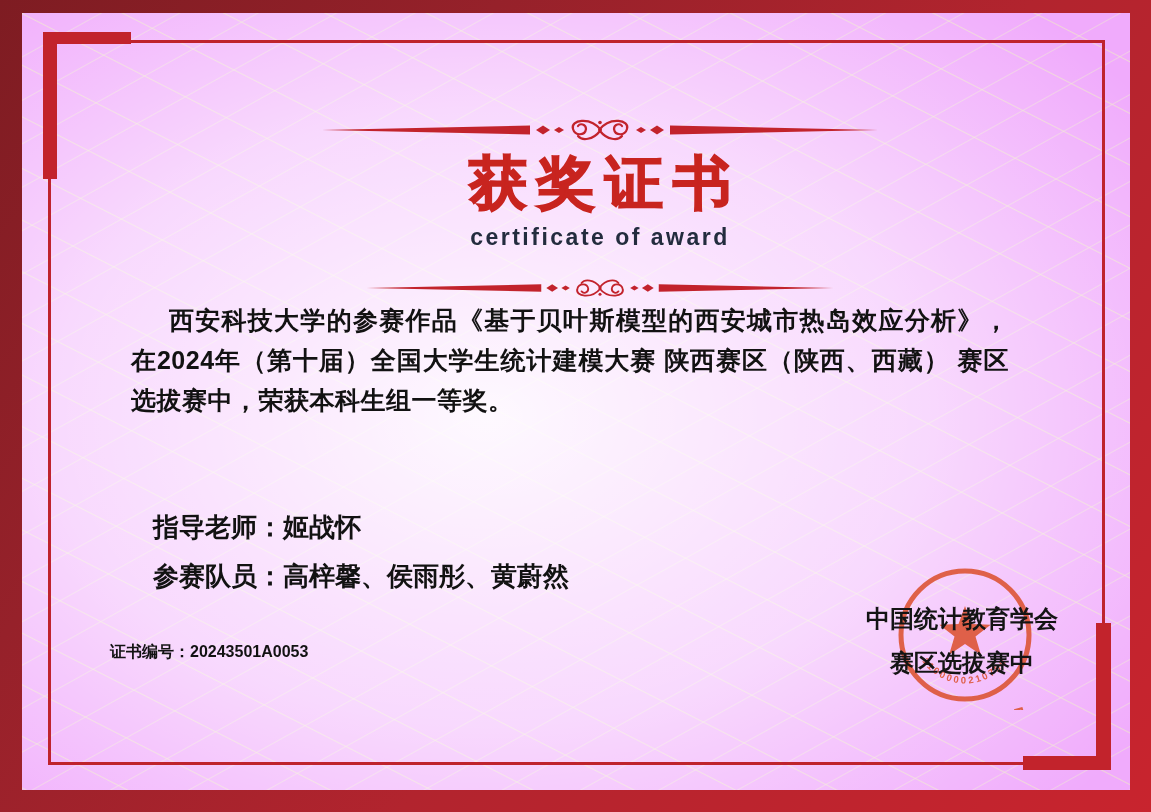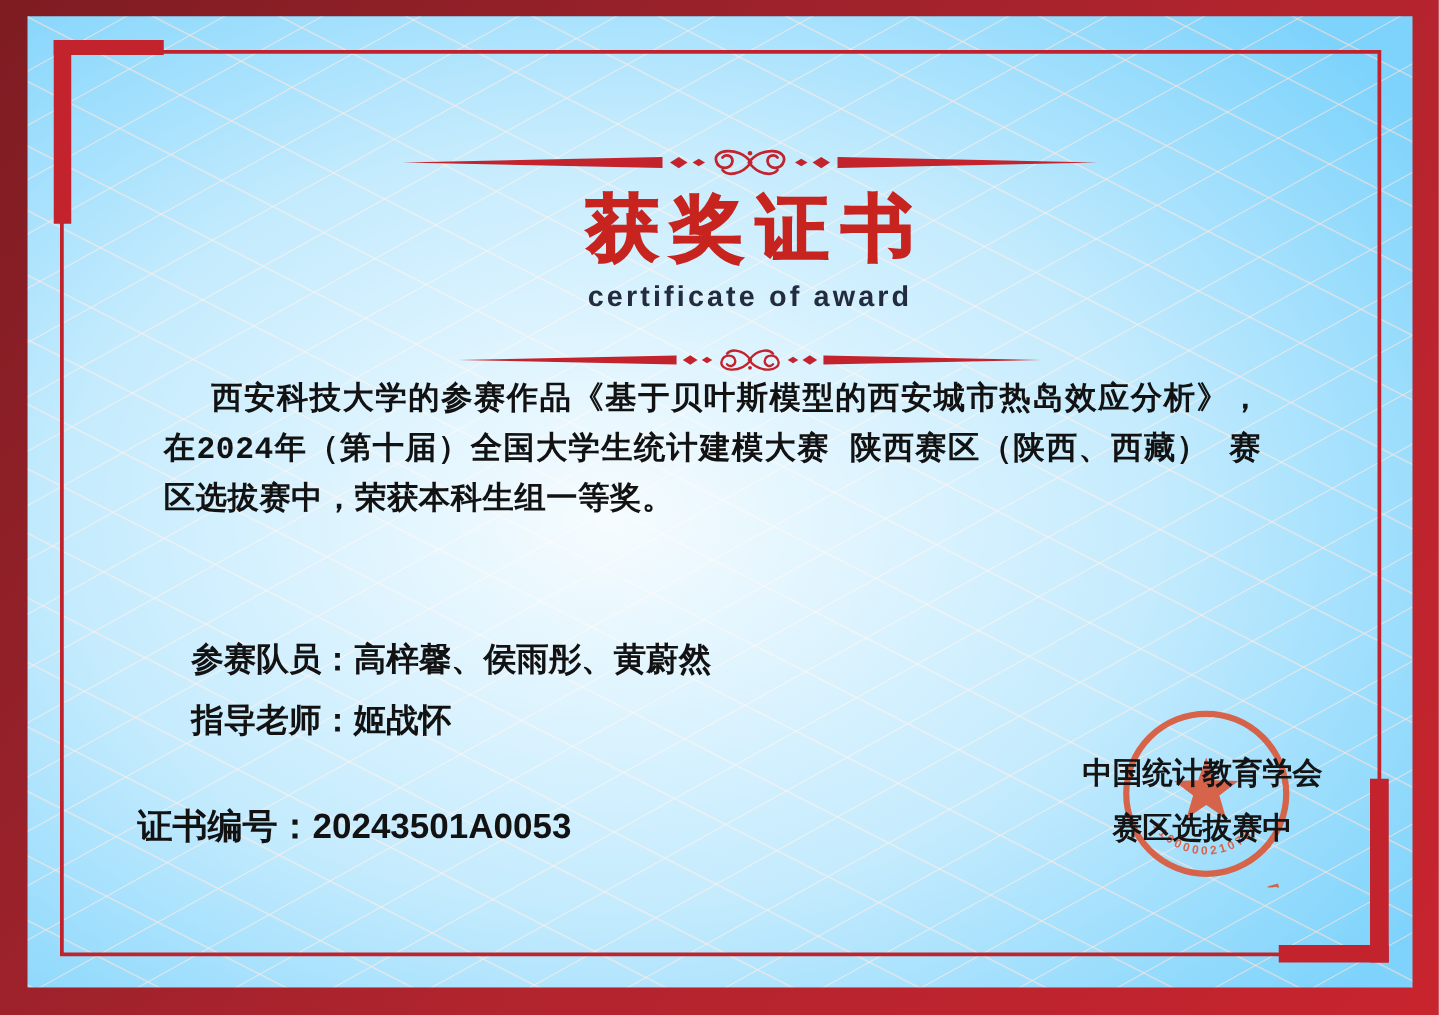--- a/index.html
+++ b/index.html
@@ -3,21 +3,21 @@
 <meta charset="utf-8">
 <style>
   html,body{margin:0;padding:0;}
   body{
     width:1151px;height:812px;overflow:hidden;position:relative;
     font-family:"Liberation Sans","DejaVu Sans",sans-serif;
     background:linear-gradient(128deg,#7e1c22 0%,#96212a 28%,#b2242e 58%,#c8242e 100%);
   }
   .card{
     position:absolute;left:22px;top:13px;width:1108px;height:777px;
-    background:#7dd3fc;overflow:hidden;
+    background:#f0abfc;overflow:hidden;
   }
   .wm{position:absolute;left:0;top:0;z-index:0;}
   .thin-border{
     position:absolute;left:26px;top:27px;width:1051px;height:719px;
     border:3px solid #bf232d;z-index:1;
   }
   .bracket{position:absolute;background:#c2232c;z-index:2;}
   .tl-h{left:21px;top:19px;width:88px;height:12px;}
   .tl-v{left:21px;top:19px;width:14px;height:147px;}
   .br-h{left:1001px;top:743px;width:88px;height:14px;}
@@ -35,29 +35,29 @@
   .cert-subtitle{
     margin-top:6px;font-size:23px;line-height:26px;font-weight:700;
     color:#232c3e;letter-spacing:2.5px;
   }
   .flourish{display:inline-block;vertical-align:middle;}
   .flourish.flip{transform:scaleY(-1);margin-top:8px;}
 
   .award-paragraph{
     position:absolute;left:109px;top:287px;width:878px;z-index:3;
     font-size:25px;line-height:40px;color:#121212;font-weight:600;
-    text-align:justify;text-indent:38px;letter-spacing:0.5px;font-family:Liberation Mono, monospace;
+    text-align:justify;text-indent:38px;letter-spacing:0.5px;
   }
   .fields{
     position:absolute;left:131px;top:490px;z-index:3;
     font-size:26px;line-height:49px;color:#121212;font-weight:600;
   }
   .cert-no{
     position:absolute;left:88px;top:629px;z-index:3;
-    font-size:28px;color:#121212;font-weight:600;
+    font-size:16px;color:#121212;font-weight:600;
   }
   .sig{
     position:absolute;left:780px;top:584px;width:320px;z-index:4;
     text-align:center;font-size:24px;line-height:44px;color:#141414;font-weight:600;
   }
   .seal{position:absolute;left:868px;top:547px;z-index:3;opacity:0.88;}
 </style>
 </head>
 <body>
 
@@ -114,22 +114,22 @@
     <svg class="flourish flip" width="470" height="24" viewBox="0 0 560 28">
       <use href="#halfF"></use>
       <use href="#halfF" transform="translate(560,0) scale(-1,1)"></use>
       <use href="#swirlF"></use>
     </svg>
   </div>
 
   <div class="award-paragraph">西安科技大学的参赛作品《基于贝叶斯模型的西安城市热岛效应分析》，在2024年（第十届）全国大学生统计建模大赛 陕西赛区（陕西、西藏） 赛区选拔赛中，荣获本科生组一等奖。</div>
 
   <div class="fields">
+    <div><span>指导老师：</span><span>姬战怀</span></div>
     <div><span>参赛队员：</span><span>高梓馨、侯雨彤、黄蔚然</span></div>
-    <div><span>指导老师：</span><span>姬战怀</span></div>
   </div>
 
   <div class="cert-no"><span>证书编号：</span><span>20243501A0053</span></div>
 
   <svg class="seal" width="150" height="150" viewBox="0 0 150 150">
     <circle cx="75" cy="75" r="64" fill="none" stroke="#dc5231" stroke-width="5"></circle>
     <path d="M75,46 L81.5,64.1 L100.7,64.7 L85.5,76.4 L90.9,94.8 L75,84 L59.1,94.8 L64.5,76.4 L49.3,64.7 L68.5,64.1 Z" fill="#dc5231"></path>
     <defs>
       <path id="ringPath" d="M75,126 A51,51 0 1 1 74.9,126"></path>
       <path id="serialPath" d="M26,89 A52,52 0 0 0 124,89"></path>

